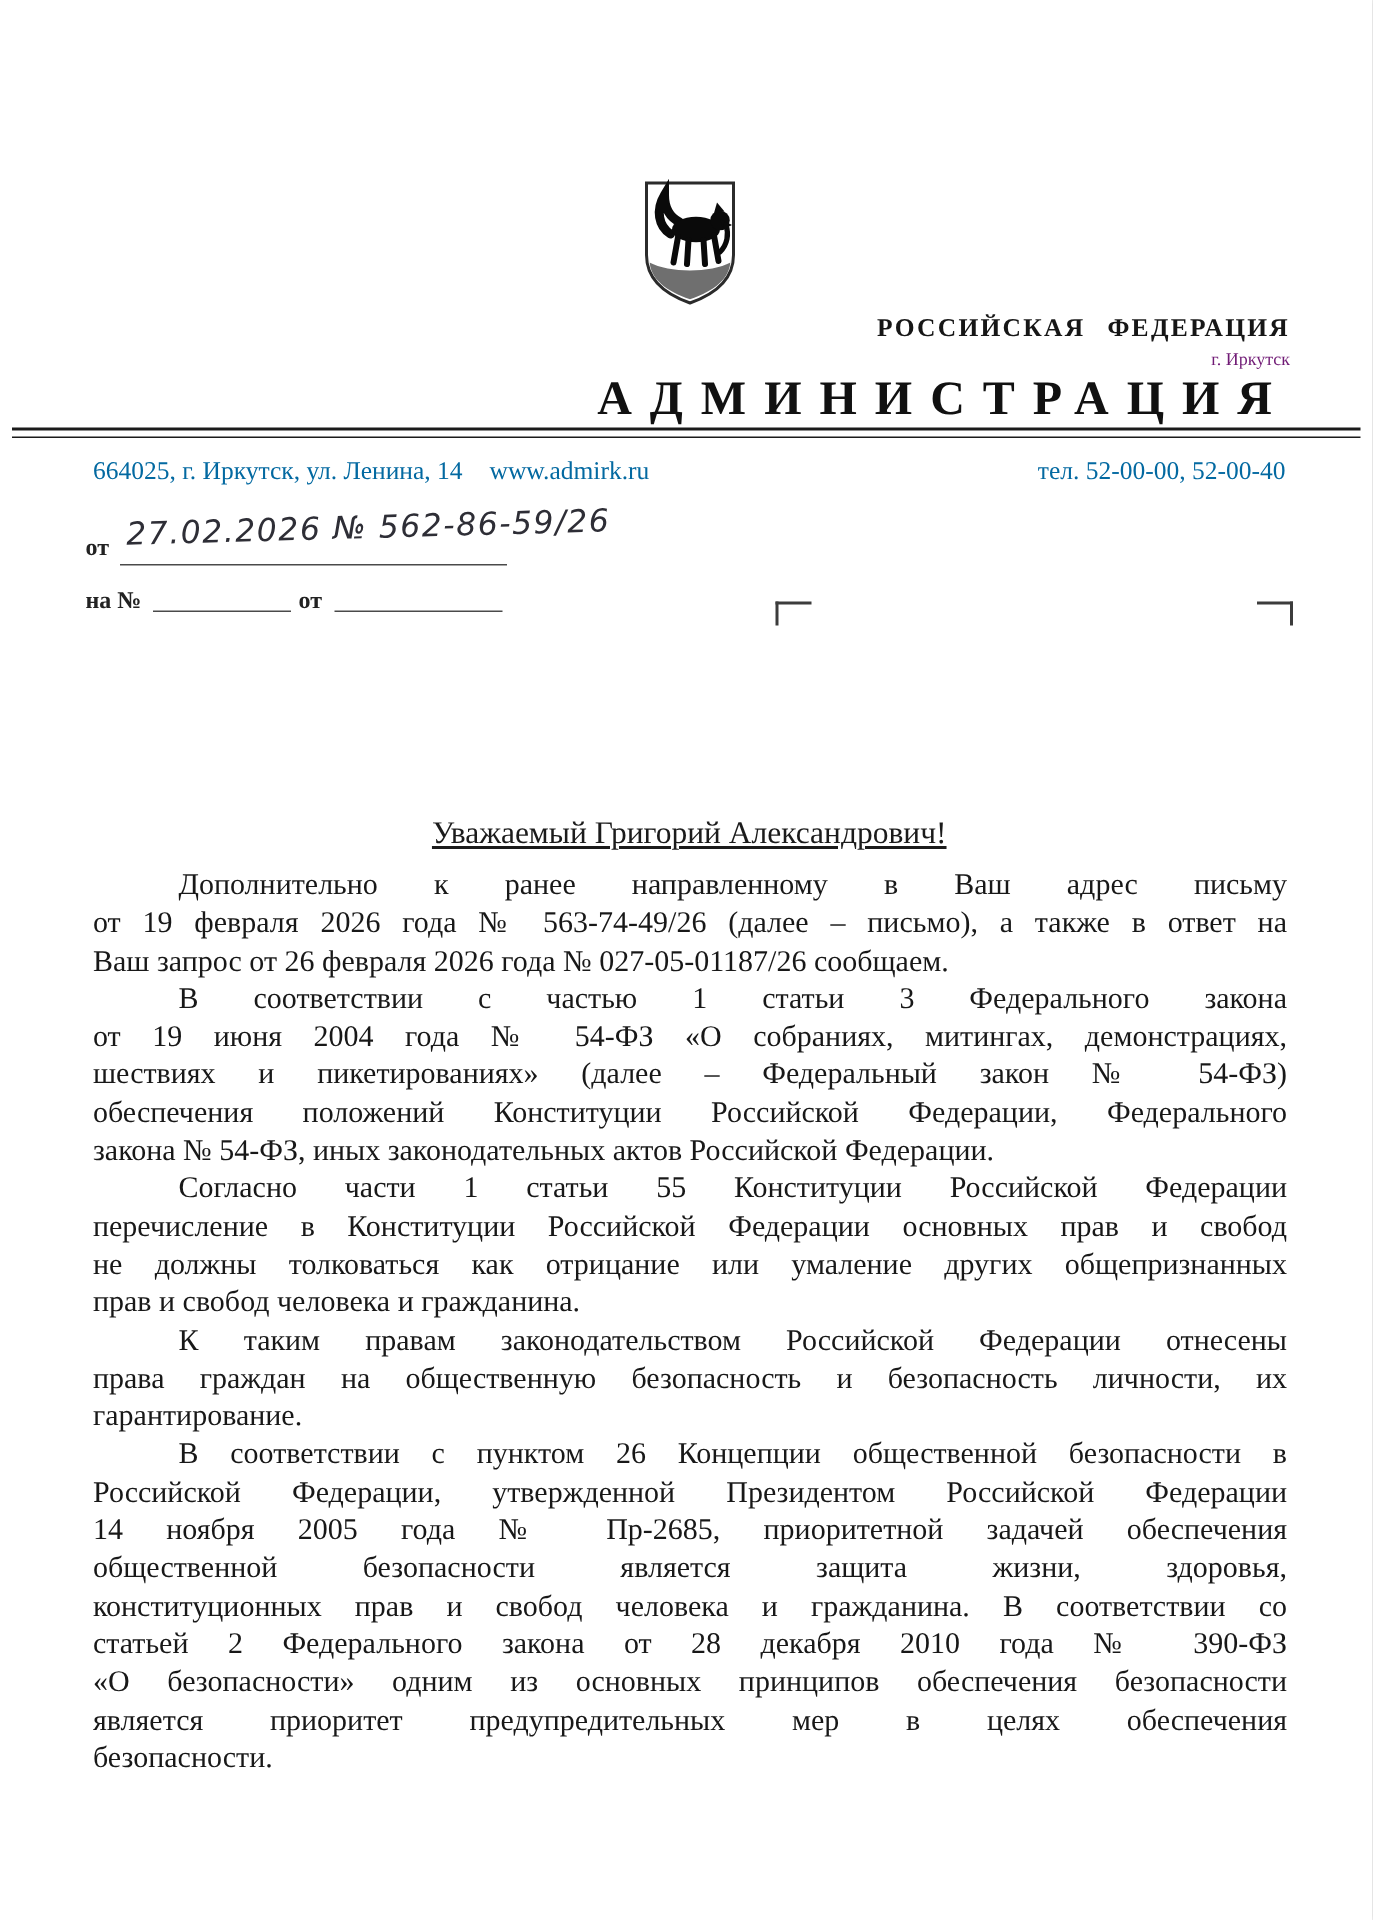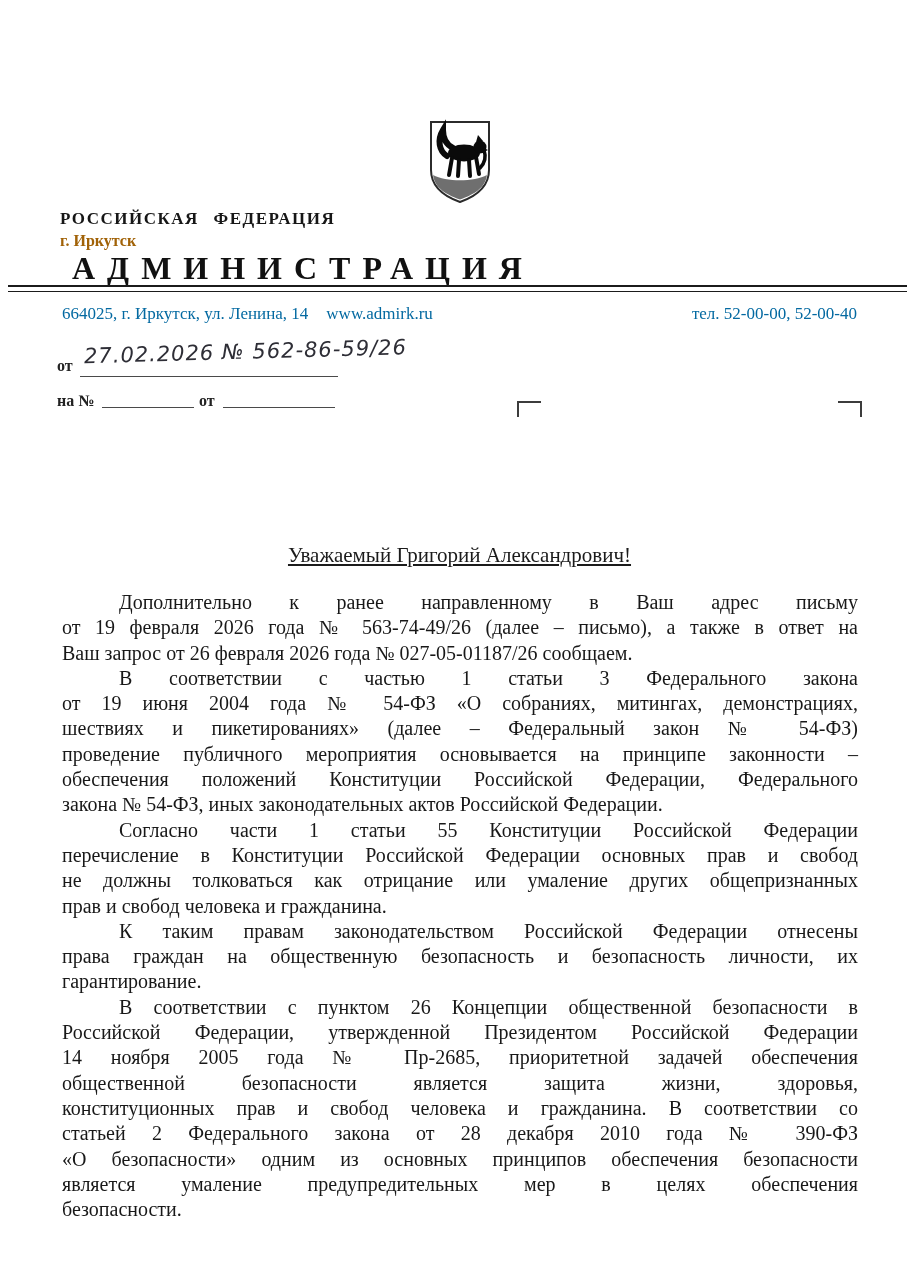--- a/index.html
+++ b/index.html
@@ -8,27 +8,27 @@
     width:915px; height:1280px;
     margin:0 auto;
     background:#ffffff;
     color:#1c1c1c;
     font-family:"Liberation Serif", serif;
     overflow:hidden;
     box-shadow:0 0 4px rgba(0,0,0,.25);
   }
 
   
-  .letterhead { position:absolute; left:60px; right:55px; top:118px; text-align:left; }
+  .letterhead { position:absolute; left:60px; right:55px; top:118px; text-align:right; }
   .emblem { display:block; margin:0 auto; }
   .country {
     font-weight:bold; font-size:17px; letter-spacing:1.5px; word-spacing:9px;
     margin-top:3px; color:#161616;
   }
-  .city { font-weight:bold; font-size:16px; margin-top:3px; color:#a16207; }
+  .city { font-weight:normal; font-size:12px; margin-top:3px; color:#701a75; }
   .org-title {
     font-weight:bold; font-size:32px; letter-spacing:12px; color:#111;
     text-indent:12px; 
   }
   .rule-double {
     position:absolute; left:8px; right:8px; top:285px; height:4px;
     border-top:2.5px solid #1b1b1b; border-bottom:1.5px solid #1b1b1b;
   }
 
   
@@ -64,21 +64,21 @@
     font-size:20.5px; line-height:29px; color:#1b1b1b; }
 
   
   .salutation {
     position:absolute; left:62px; right:58px; top:543px;
     text-align:center; font-size:21px; color:#1b1b1b;text-decoration:underline;
   }
 
   
   .letter-body {
-    position:absolute; left:62px; right:57px; top:590px;
+    position:absolute; left:62px; right:57px; top:578px;
     font-size:20px; line-height:25.3px; color:#181818;
   }
   .body-line { white-space:normal; }
   .body-line.just { text-align:justify; text-align-last:justify; }
   .body-line.first { text-indent:57px; }
 </style>
 </head>
 <body>
 
 <div class="page">
@@ -122,34 +122,33 @@
 
   <div class="salutation">Уважаемый Григорий Александрович!</div>
 
   <div class="letter-body">
       <div class="body-line first just">Дополнительно к ранее направленному в Ваш адрес письму</div>
       <div class="body-line just">от 19 февраля 2026 года № 563-74-49/26 (далее – письмо), а также в ответ на</div>
       <div class="body-line">Ваш запрос от 26 февраля 2026 года № 027-05-01187/26 сообщаем.</div>
       <div class="body-line first just">В соответствии с частью 1 статьи 3 Федерального закона</div>
       <div class="body-line just">от 19 июня 2004 года № 54-ФЗ «О собраниях, митингах, демонстрациях,</div>
       <div class="body-line just">шествиях и пикетированиях» (далее – Федеральный закон № 54-ФЗ)</div>
-      <div class="body-line just">проведение публичного мероприятия основывается на принципе законности –</div>
       <div class="body-line just">обеспечения положений Конституции Российской Федерации, Федерального</div>
       <div class="body-line">закона № 54-ФЗ, иных законодательных актов Российской Федерации.</div>
       <div class="body-line first just">Согласно части 1 статьи 55 Конституции Российской Федерации</div>
       <div class="body-line just">перечисление в Конституции Российской Федерации основных прав и свобод</div>
       <div class="body-line just">не должны толковаться как отрицание или умаление других общепризнанных</div>
       <div class="body-line">прав и свобод человека и гражданина.</div>
       <div class="body-line first just">К таким правам законодательством Российской Федерации отнесены</div>
       <div class="body-line just">права граждан на общественную безопасность и безопасность личности, их</div>
       <div class="body-line">гарантирование.</div>
       <div class="body-line first just">В соответствии с пунктом 26 Концепции общественной безопасности в</div>
       <div class="body-line just">Российской Федерации, утвержденной Президентом Российской Федерации</div>
       <div class="body-line just">14 ноября 2005 года № Пр-2685, приоритетной задачей обеспечения</div>
       <div class="body-line just">общественной безопасности является защита жизни, здоровья,</div>
       <div class="body-line just">конституционных прав и свобод человека и гражданина. В соответствии со</div>
       <div class="body-line just">статьей 2 Федерального закона от 28 декабря 2010 года № 390-ФЗ</div>
       <div class="body-line just">«О безопасности» одним из основных принципов обеспечения безопасности</div>
-      <div class="body-line just">является умаление предупредительных мер в целях обеспечения</div>
+      <div class="body-line just">является приоритет предупредительных мер в целях обеспечения</div>
       <div class="body-line">безопасности.</div>
     </div>
 
 </div>
 
 </body></html>

